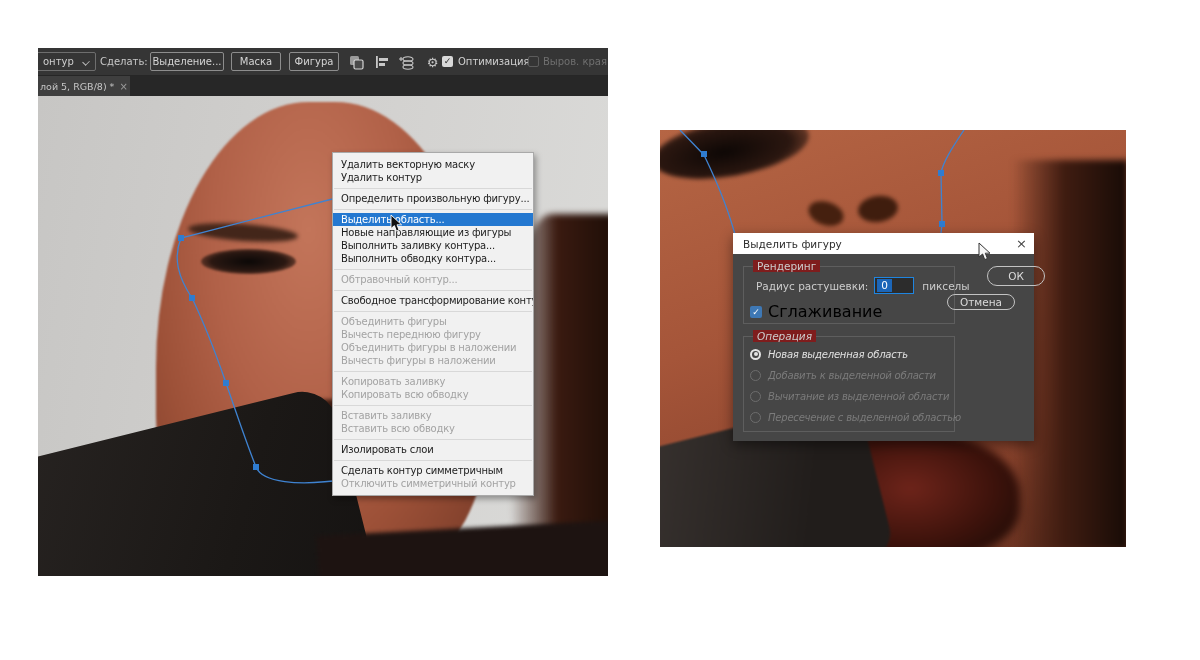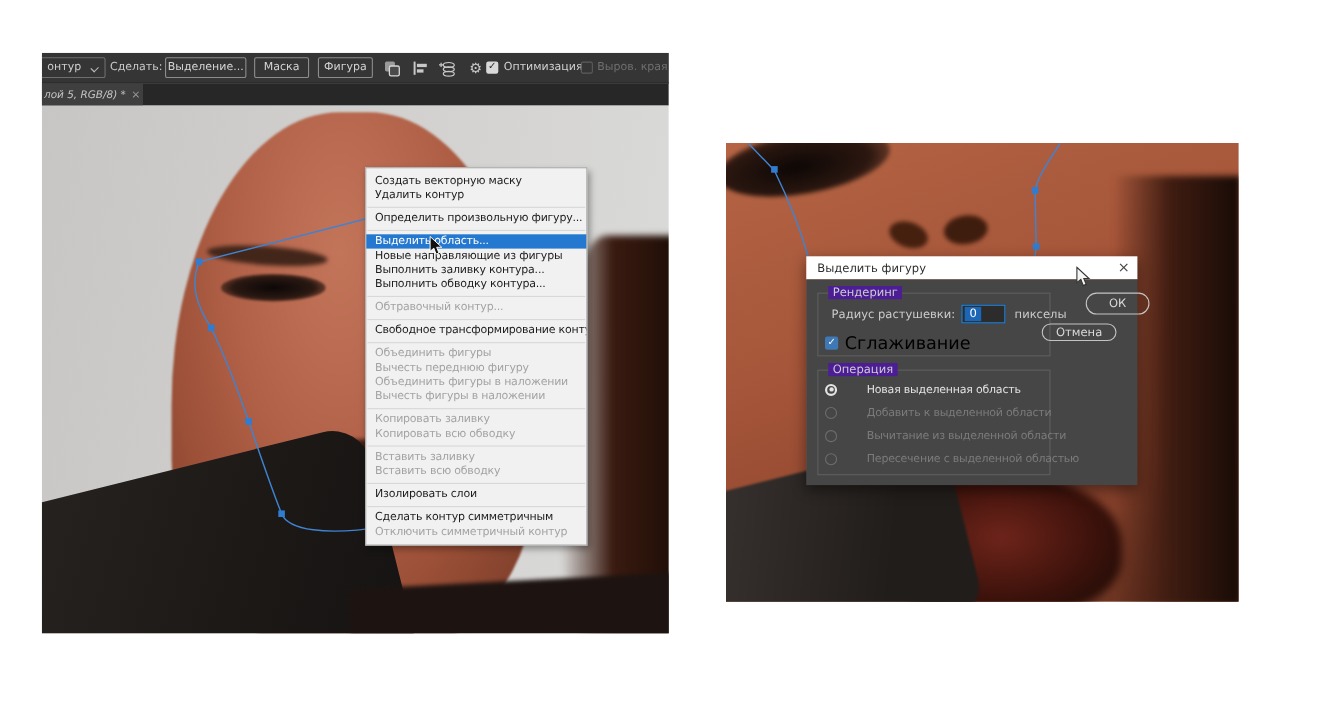--- a/index.html
+++ b/index.html
@@ -18,21 +18,21 @@
   .tool-select .chev { position:absolute; right:6px; top:6px; width:6px; height:6px;
                  border-left:1.5px solid #bdbdbd; border-bottom:1.5px solid #bdbdbd; transform:rotate(-45deg) scale(1,.8); }
   .ps-btn { position:absolute; top:4px; height:19px; border:1px solid #8d8d8d; border-radius:2px;
             background:transparent; color:#d4d4d4; font-size:10px; display:flex; align-items:center;
             justify-content:center; white-space:nowrap; }
   .tool-ic { position:absolute; top:6px; width:17px; height:16px; display:flex; align-items:center; justify-content:center; }
   .cb { position:absolute; top:8px; width:11px; height:11px; border-radius:2px; }
   .cb.on { background:#d9d9d9; color:#2a2a2a; font-size:9px; line-height:11px; text-align:center; }
   .cb.off { border:1px solid #5c5c5c; }
 
-  .tab-bar { position:absolute; left:0; top:28px; width:570px; height:20px; background:#272727;font-style:italic; }
+  .tab-bar { position:absolute; left:0; top:28px; width:570px; height:20px; background:#272727; }
   .tab { position:absolute; left:0; top:0; width:92px; height:20px; background:#3f3f3f;
          color:#c6c6c6; font-size:9.5px; display:flex; align-items:center; white-space:nowrap; overflow:hidden; }
   .tab .t-title { margin-left:2px; }
   .tab .t-close { margin-left:5px; color:#9a9a9a; font-size:10px; }
 
   .canvas-l { position:absolute; left:0; top:48px; width:570px; height:480px; overflow:hidden;
               background:linear-gradient(100deg,#c7c6c4 0%,#d3d2d0 55%,#dbdbd9 100%); }
 
   
   .ph { position:absolute; }
@@ -101,35 +101,35 @@
               transform:rotate(-14deg); border-radius:26px; filter:blur(1px); }
 
   
   .dlg { position:absolute; left:73px; top:103px; width:301px; height:208px; z-index:5;
          box-shadow:0 4px 12px rgba(0,0,0,.45); }
   .dlg-title { position:absolute; left:0; top:0; width:301px; height:21px; background:#ffffff;
                display:flex; align-items:center; font-size:10.5px; color:#2d2d2d; padding-left:10px; }
   .dlg-close { position:absolute; right:7px; top:3px; font-size:13px; color:#444444; line-height:15px; }
   .dlg-body { position:absolute; left:0; top:21px; width:301px; height:187px; background:#464646; }
   .grp { position:absolute; border:1px solid #5e5e5e; }
-  .grp-legend { position:absolute; top:-7px; left:9px; background:#4c1d95; padding:0 4px;
+  .grp-legend { position:absolute; top:-7px; left:9px; background:#7f1d1d; padding:0 4px;
                 font-size:10.5px; color:#cdcdcd; white-space:nowrap; }
   .g1 { left:10px; top:12px; width:212px; height:58px; }
-  .g2 { left:10px; top:82px; width:212px; height:96px; }
+  .g2 { left:10px; top:82px; width:212px; height:96px;font-style:italic; }
   .row { position:absolute; display:flex; align-items:center; white-space:nowrap; }
   .feather-row { left:12px; top:10px; }
   .feather-row .flabel { font-size:10.5px; color:#cdcdcd; margin-right:6px; }
   .feather-input { width:40px; height:17px; background:#2c2c2c; border:1px solid #1f85e0;
                    display:flex; align-items:center; padding-left:2px; }
   .feather-val { background:#1c66b8; color:#ffffff; font-size:10.5px; padding:0 4px; line-height:13px; }
   .feather-unit { font-size:10.5px; color:#cdcdcd; margin-left:8px; }
   .aa-row { left:6px; top:35px; }
   .dlg-cb { width:12px; height:12px; background:#3e78b5; border-radius:2px; color:#ffffff;
             font-size:9px; line-height:12px; text-align:center; margin-right:6px; }
-  .radio-row { left:6px; height:14px;gap:20px; }
+  .radio-row { left:6px; height:14px; }
   .rb { width:11px; height:11px; border-radius:50%; margin-right:7px; position:relative; }
   .rb.on { border:2px solid #e4e4e4; }
   .rb.on::after { content:""; position:absolute; left:1.5px; top:1.5px; width:4px; height:4px;
                   border-radius:50%; background:#e4e4e4; }
   .rb.off { border:1.5px solid #6d6d6d; }
   .rlabel { font-size:10px; letter-spacing:-0.2px; }
   .rlabel.on { color:#e2e2e2; }
   .rlabel.off { color:#7b7b7b; }
   .pill { position:absolute; border:1.5px solid #c3c3c3; border-radius:10px; background:transparent;
           color:#dadada; font-size:10.5px; display:flex; align-items:center; justify-content:center; }
@@ -202,21 +202,21 @@
 
     <svg class="path-svg" width="570" height="480" viewBox="0 0 570 480">
       <path d="M 310,99 L 143,142 C 135,162 140,181 154,202 C 168,231 178,258 188,287 C 198,316 208,346 218,371 C 224,386 258,391 310,383" fill="none" stroke="#3f83d1" stroke-width="1.3"></path>
       <rect x="140" y="139" width="6" height="6" fill="#2f7cd0"></rect>
       <rect x="151" y="199" width="6" height="6" fill="#2f7cd0"></rect>
       <rect x="185" y="284" width="6" height="6" fill="#2f7cd0"></rect>
       <rect x="215" y="368" width="6" height="6" fill="#2f7cd0"></rect>
     </svg>
 
     <div class="menu">
-      <div class="mi">Создать векторную маску</div>
+      <div class="mi">Удалить векторную маску</div>
       <div class="mi">Удалить контур</div>
       <div class="msep"></div>
       <div class="mi">Определить произвольную фигуру...</div>
       <div class="msep"></div>
       <div class="mi hl">Выделить область...</div>
       <div class="mi">Новые направляющие из фигуры</div>
       <div class="mi">Выполнить заливку контура...</div>
       <div class="mi">Выполнить обводку контура...</div>
       <div class="msep"></div>
       <div class="mi dis">Обтравочный контур...</div>

